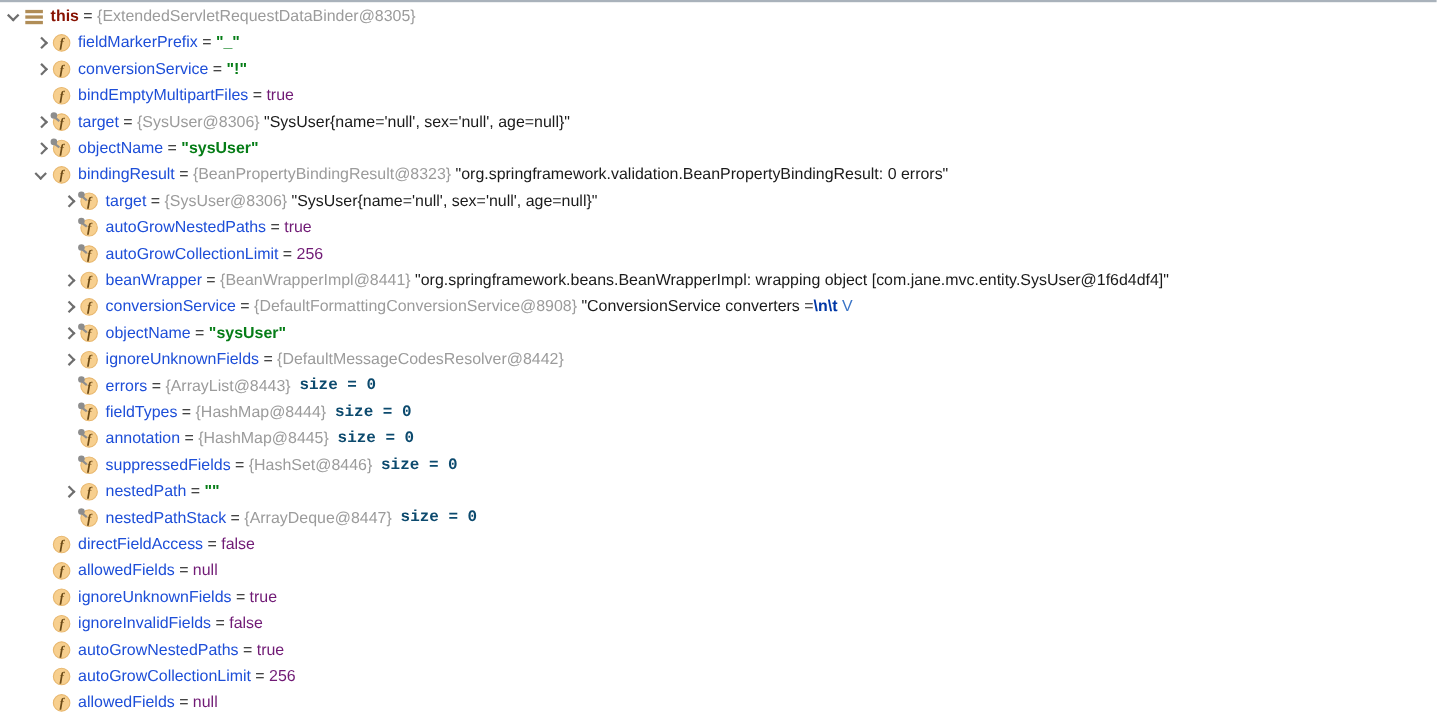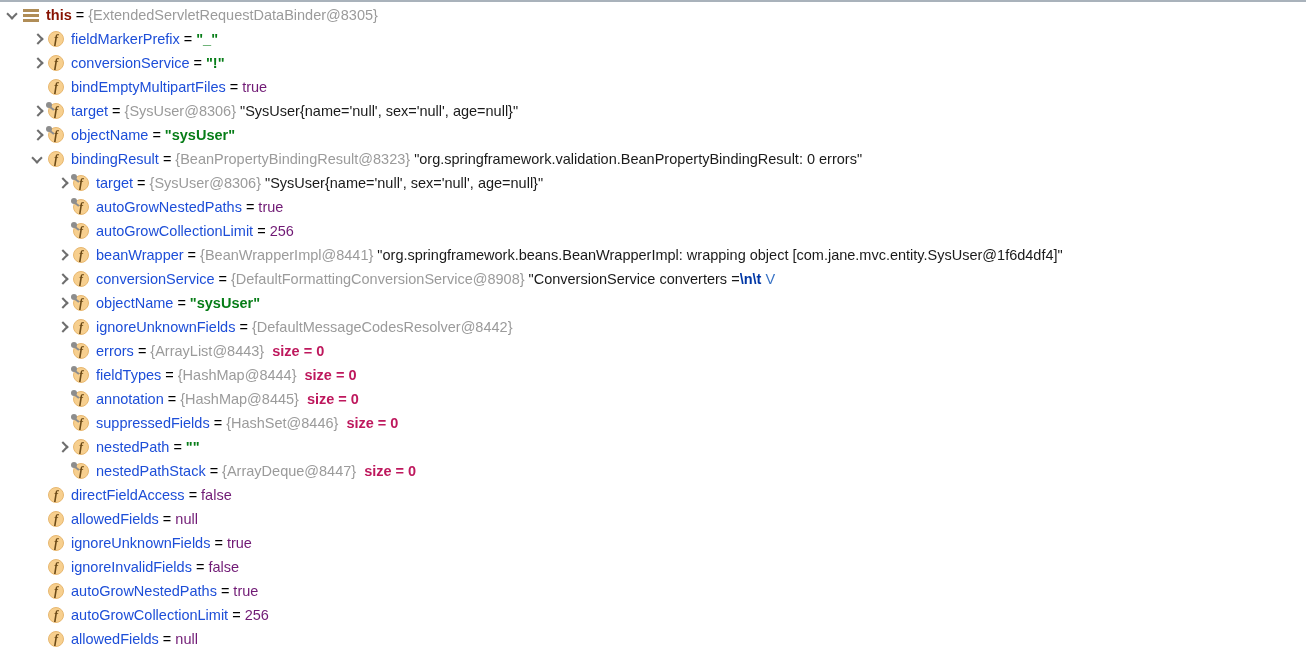--- a/index.html
+++ b/index.html
@@ -140,21 +140,21 @@
   .ico.bars .b3 { top: 16px; }
 
   
   .nm      { color: #1d4ed8; }                    
   .nm.this { color: #871202; font-weight: bold; } 
   .eq      { color: #000000; }
   .ref     { color: #9b9b9b; }                    
   .str     { color: #067d17; font-weight: bold; } 
   .val     { color: #701a75; }                    
   .tostr   { color: #1a1a1a; }                    
-  .size    { color: #be185d; font-weight: bold; }
+  .size    { color: #0c4a6e; font-weight: bold; font-family: Liberation Mono, monospace; }
   .esc     { color: #0037a6; font-weight: bold; }
   .view    { color: #3a74c6; }
 
   .sp { display: inline-block; width: 4px; }
   .sp2 { display: inline-block; width: 8px; }
 </style>
 </head>
 <body>
 
 <div class="top-rule"></div>

